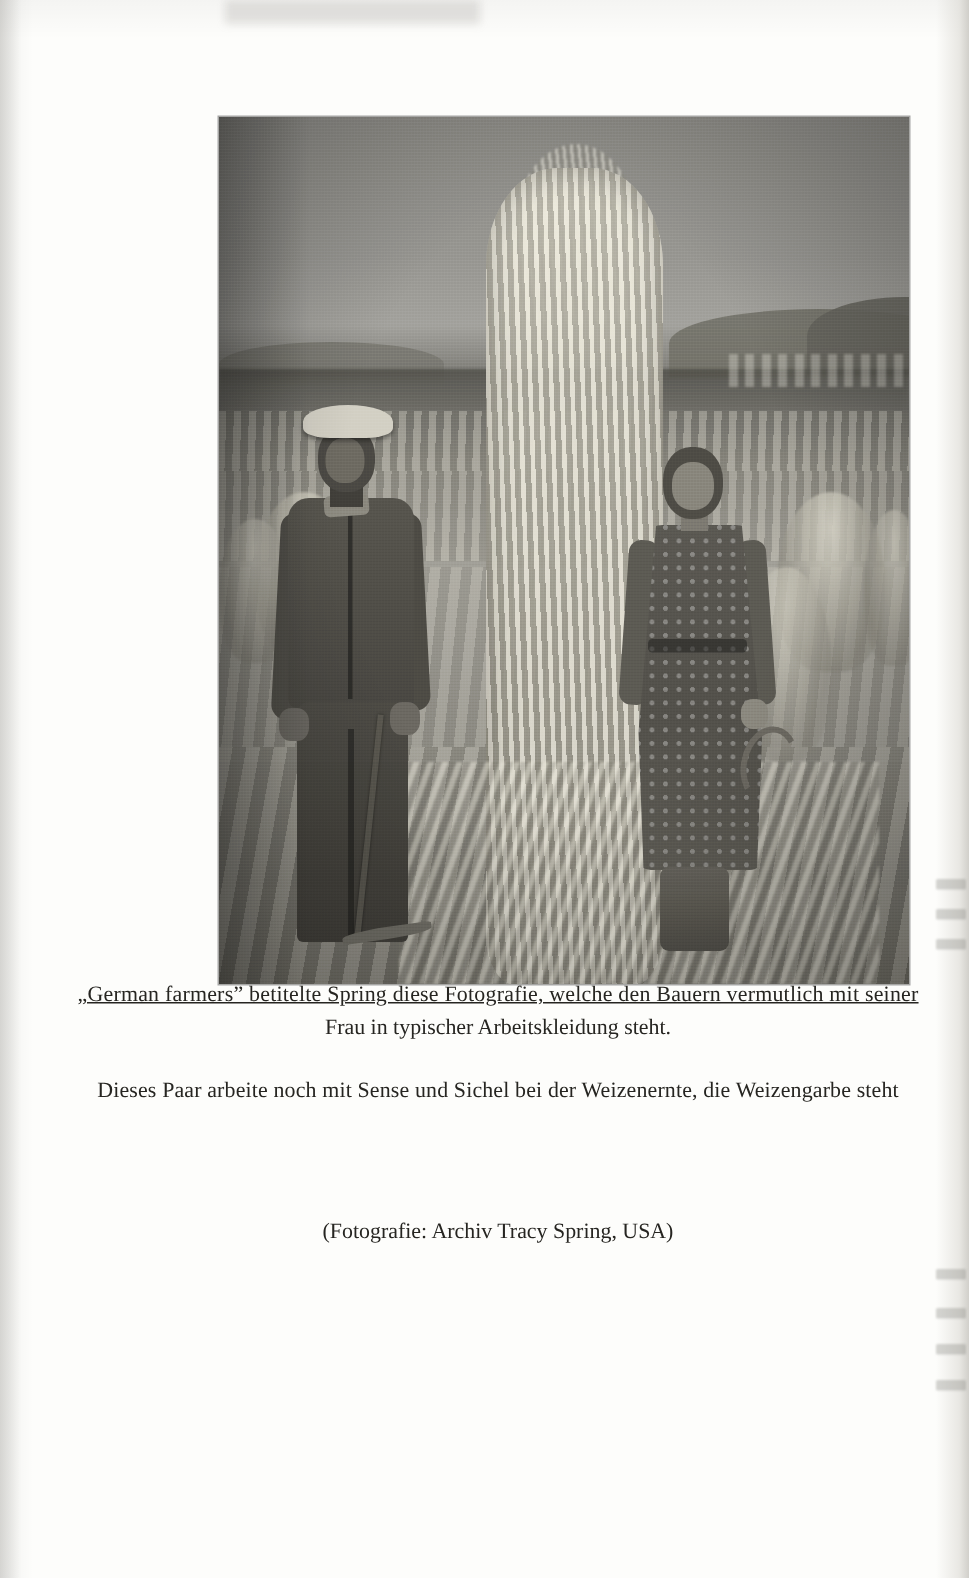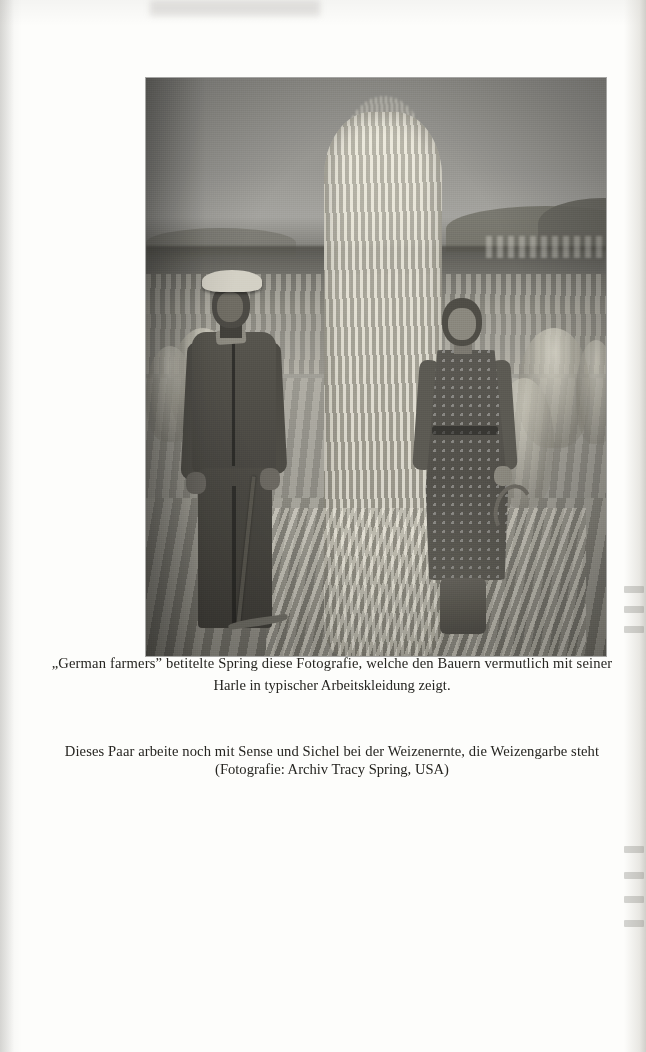--- a/index.html
+++ b/index.html
@@ -280,23 +280,23 @@
     position: absolute;
     left: 18px;
     width: 628px;
     font-size: 14.6px;
     line-height: 1.52;
     color: #262521;
     text-align: center;
   }
   .cap-1 { top: 652px; }
   .cap-2 { top: 716px; }
-  .cap-3 { top: 758px; }
-  .cap-1 .l1 { letter-spacing: .15px; }
-  .cap-2 .l1, .cap-2 .l2 { letter-spacing: .1px; margin-top: 24px; }
+  .cap-3 { top: 810px; }
+  .cap-1 .l1 { letter-spacing: .15px; text-decoration: underline; }
+  .cap-2 .l1, .cap-2 .l2 { letter-spacing: .1px; }
 
   .page-number {
     position: absolute;
     left: 0; right: 0;
     top: 985px;
     text-align: center;
     font-size: 13px;
     color: #2a2926;
   }
 </style>
@@ -363,21 +363,21 @@
       </div>
 
       <div class="photo-dark-corner"></div>
       <div class="grain"></div>
       <div class="vignette"></div>
     </div>
   </figure>
 
   <div class="caption cap-1">
     <div class="l1">„German farmers” betitelte Spring diese Fotografie, welche den Bauern vermutlich mit seiner</div>
-    <div class="l2">Harle in typischer Arbeitskleidung zeigt.</div>
+    <div class="l2">Frau in typischer Arbeitskleidung steht.</div>
   </div>
 
   <div class="caption cap-2">
     <div class="l1">Dieses Paar arbeite noch mit Sense und Sichel bei der Weizenernte, die Weizengarbe steht</div>
   </div>
 
   <div class="caption cap-3">
     <div class="l1">(Fotografie: Archiv Tracy Spring, USA)</div>
   </div>
 

